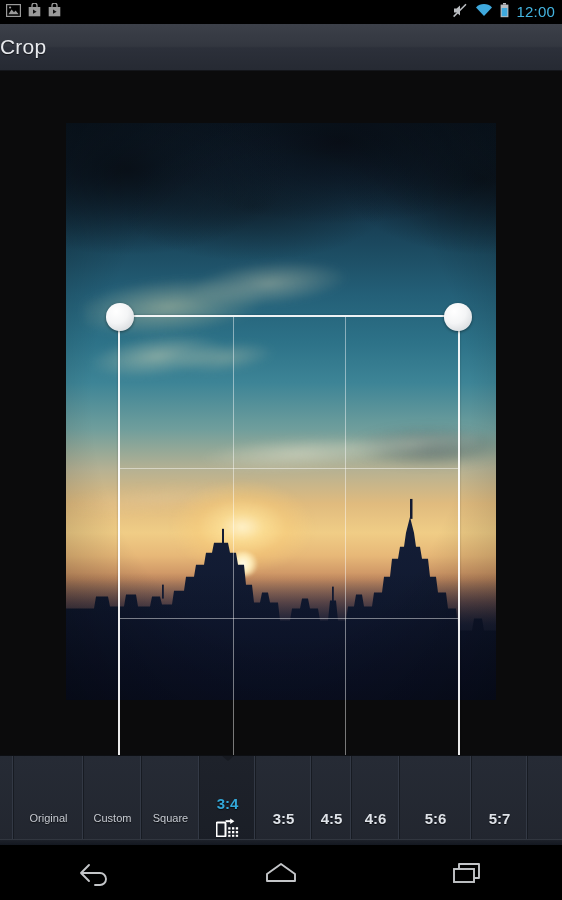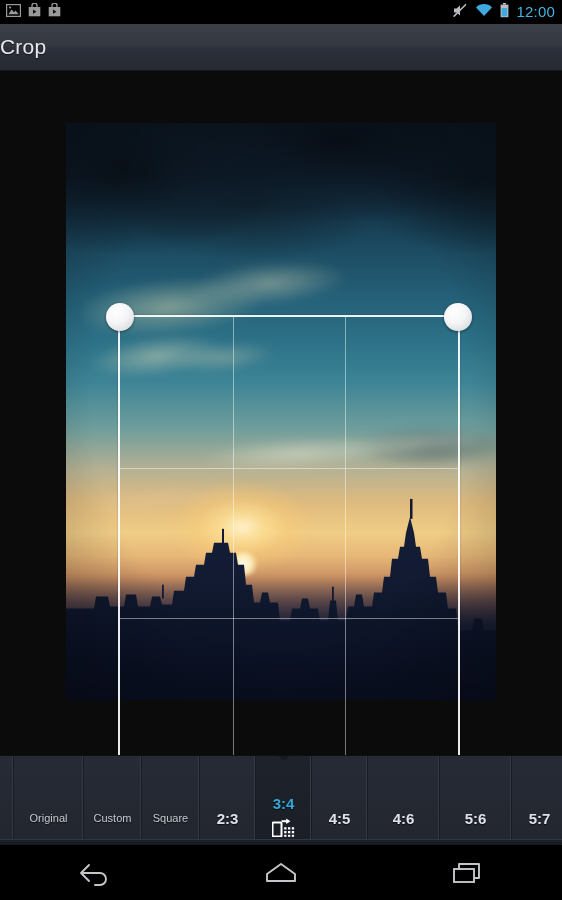--- a/index.html
+++ b/index.html
@@ -449,23 +449,20 @@
 
     <div class="ratio-item word" style="width:70px">
       <span class="lbl">Original</span>
     </div>
     <div class="ratio-item word" style="width:58px">
       <span class="lbl">Custom</span>
     </div>
     <div class="ratio-item word" style="width:58px">
       <span class="lbl">Square</span>
     </div>
-    <div class="ratio-item num" style="width:56px">
-      <span class="lbl">2:3</span>
-    </div>
 
     <div class="ratio-item num selected" style="width:56px">
       <span class="lbl">3:4</span>
       <span class="rot-icon">
         <svg width="24" height="19" viewBox="0 0 24 19">
           <rect x="0.5" y="4.5" width="9" height="14" rx="1" fill="none" stroke="#ffffff" stroke-width="2"></rect>
           <path d="M9.5 3.2 h6.2" fill="none" stroke="#ffffff" stroke-width="2"></path>
           <path d="M14.2 0.4 L18.4 3.2 L14.2 6.0 Z" fill="#ffffff"></path>
           <rect x="12.2" y="9.2" width="2.3" height="2.3" fill="#ffffff"></rect>
           <rect x="16.0" y="9.2" width="2.3" height="2.3" fill="#ffffff"></rect>
@@ -474,23 +471,26 @@
           <rect x="16.0" y="13.0" width="2.3" height="2.3" fill="#ffffff"></rect>
           <rect x="19.8" y="13.0" width="2.3" height="2.3" fill="#ffffff"></rect>
           <rect x="12.2" y="16.8" width="2.3" height="2.0" fill="#ffffff"></rect>
           <rect x="16.0" y="16.8" width="2.3" height="2.0" fill="#ffffff"></rect>
           <rect x="19.8" y="16.8" width="2.3" height="2.0" fill="#ffffff"></rect>
         </svg>
       </span>
     </div>
 
     <div class="ratio-item num" style="width:56px">
+      <span class="lbl">3:5</span>
+    </div>
+    <div class="ratio-item num" style="width:40px">
       <span class="lbl">4:5</span>
     </div>
-    <div class="ratio-item num" style="width:72px">
+    <div class="ratio-item num" style="width:48px">
       <span class="lbl">4:6</span>
     </div>
     <div class="ratio-item num" style="width:72px">
       <span class="lbl">5:6</span>
     </div>
     <div class="ratio-item num" style="width:56px">
       <span class="lbl">5:7</span>
     </div>
   </div>
 

